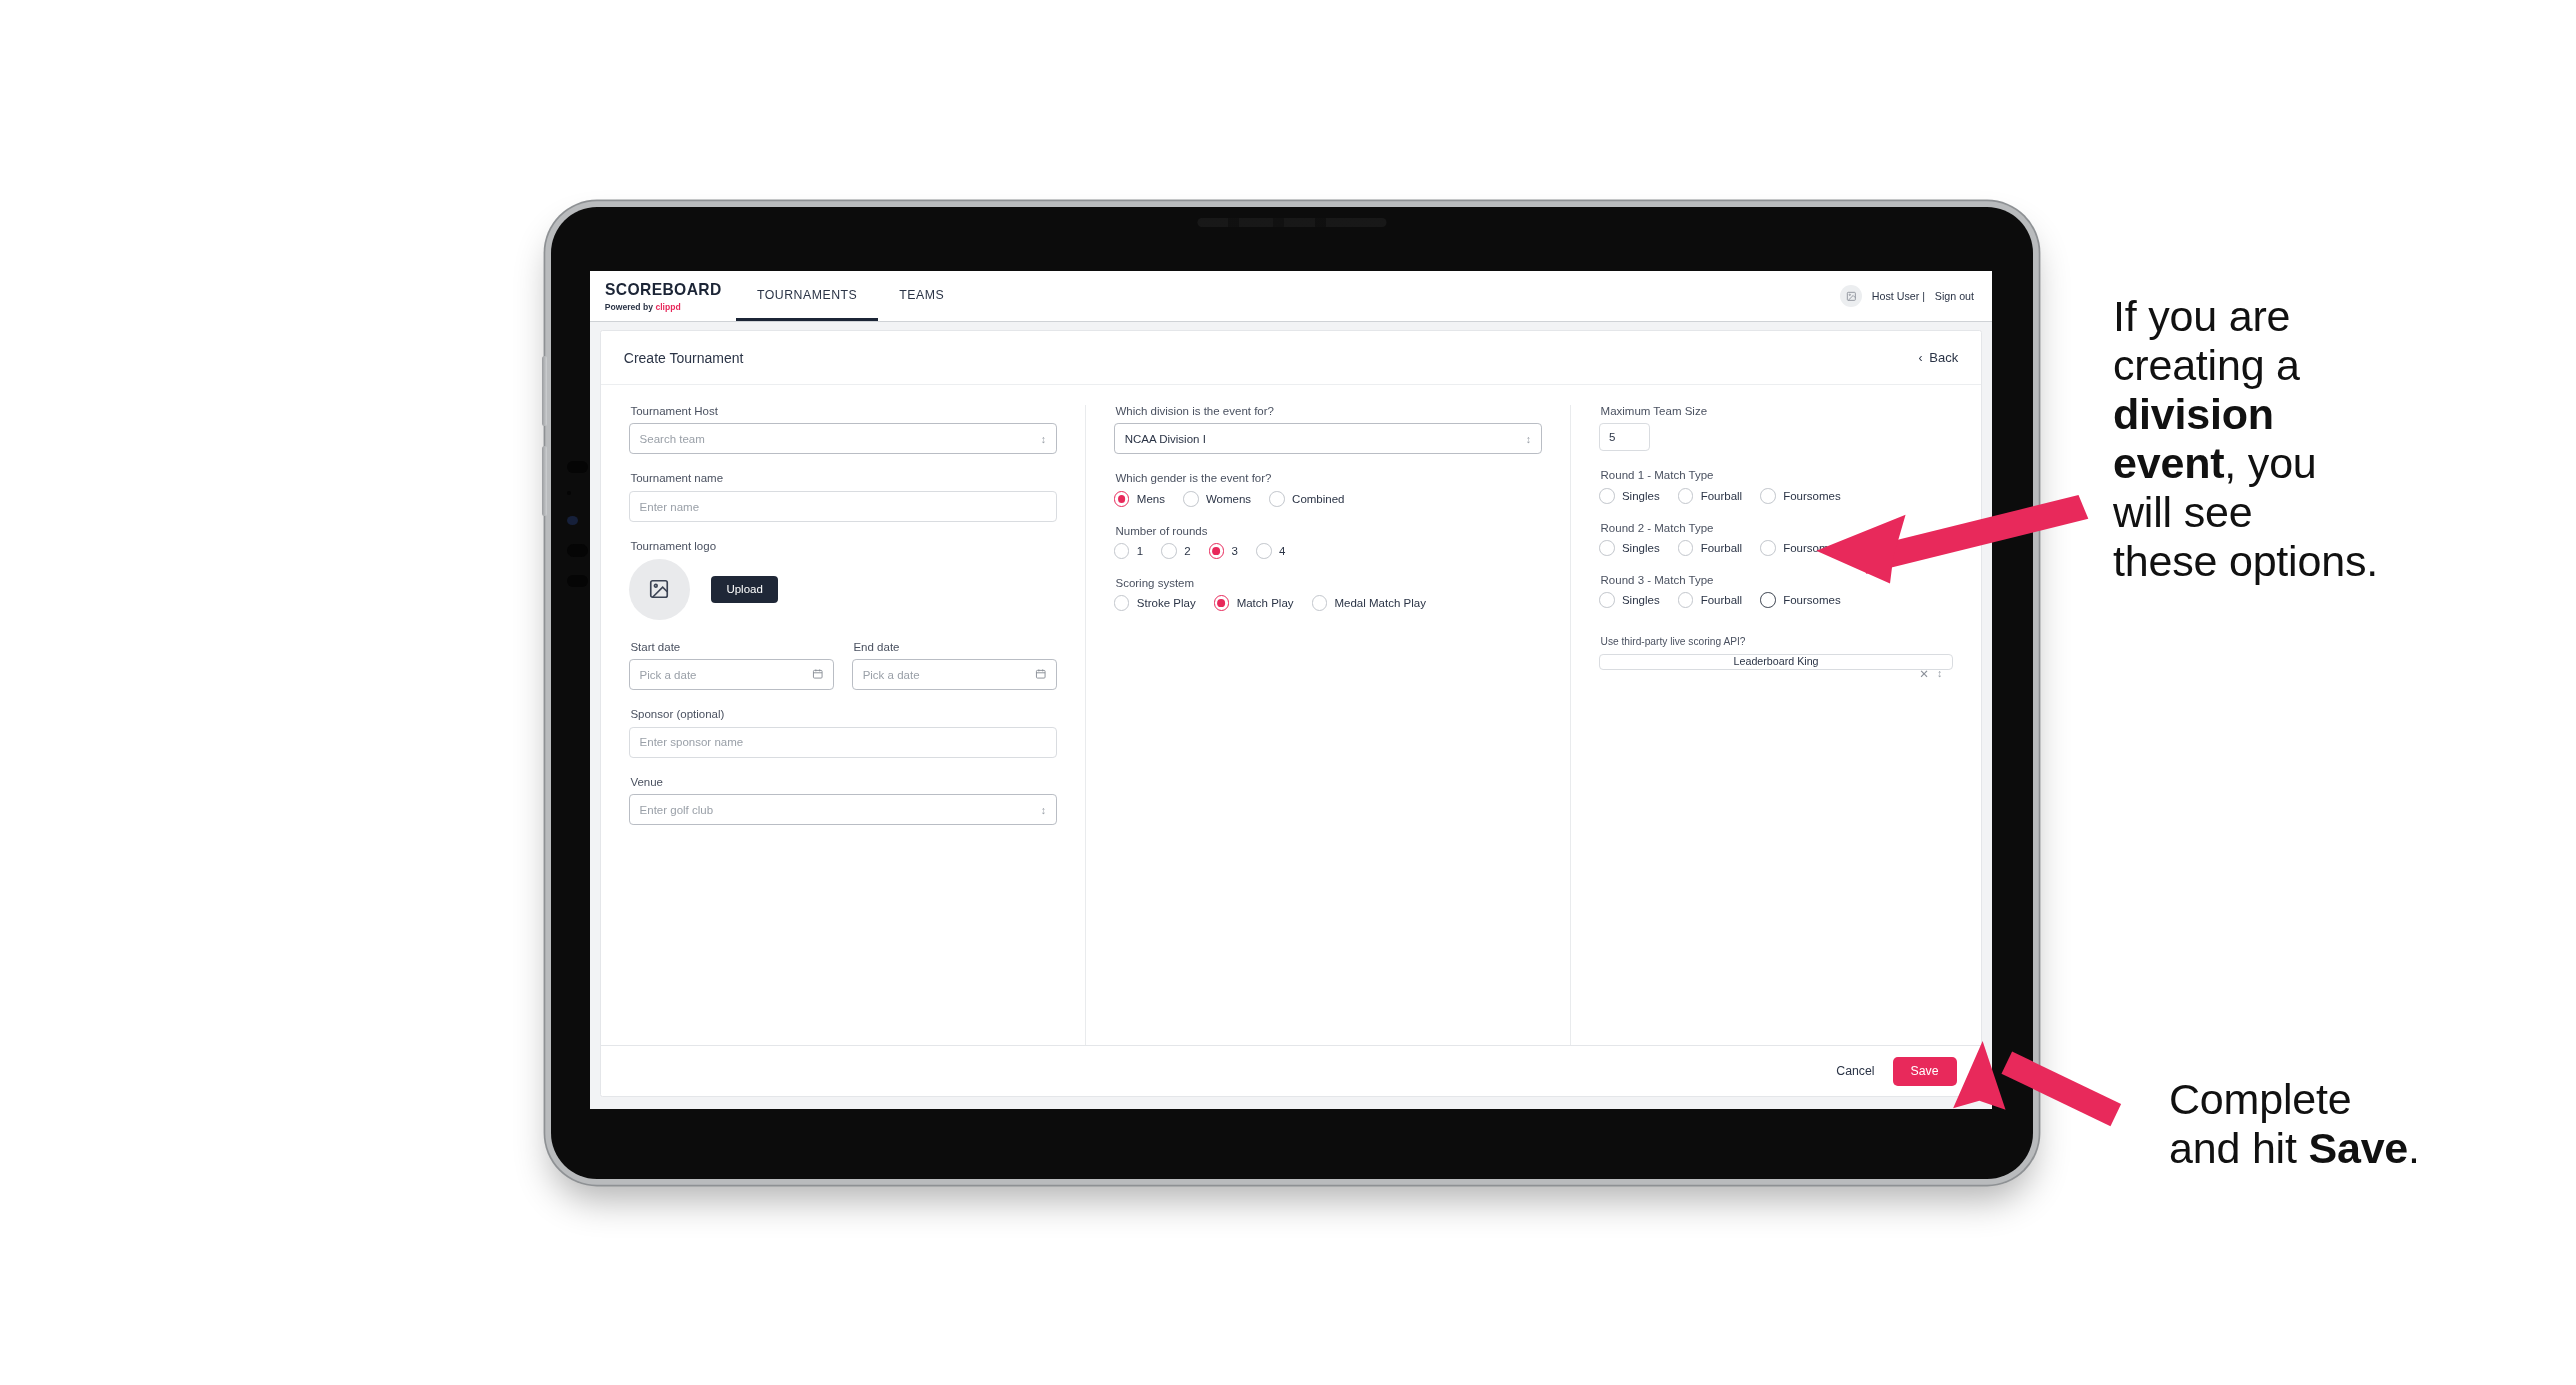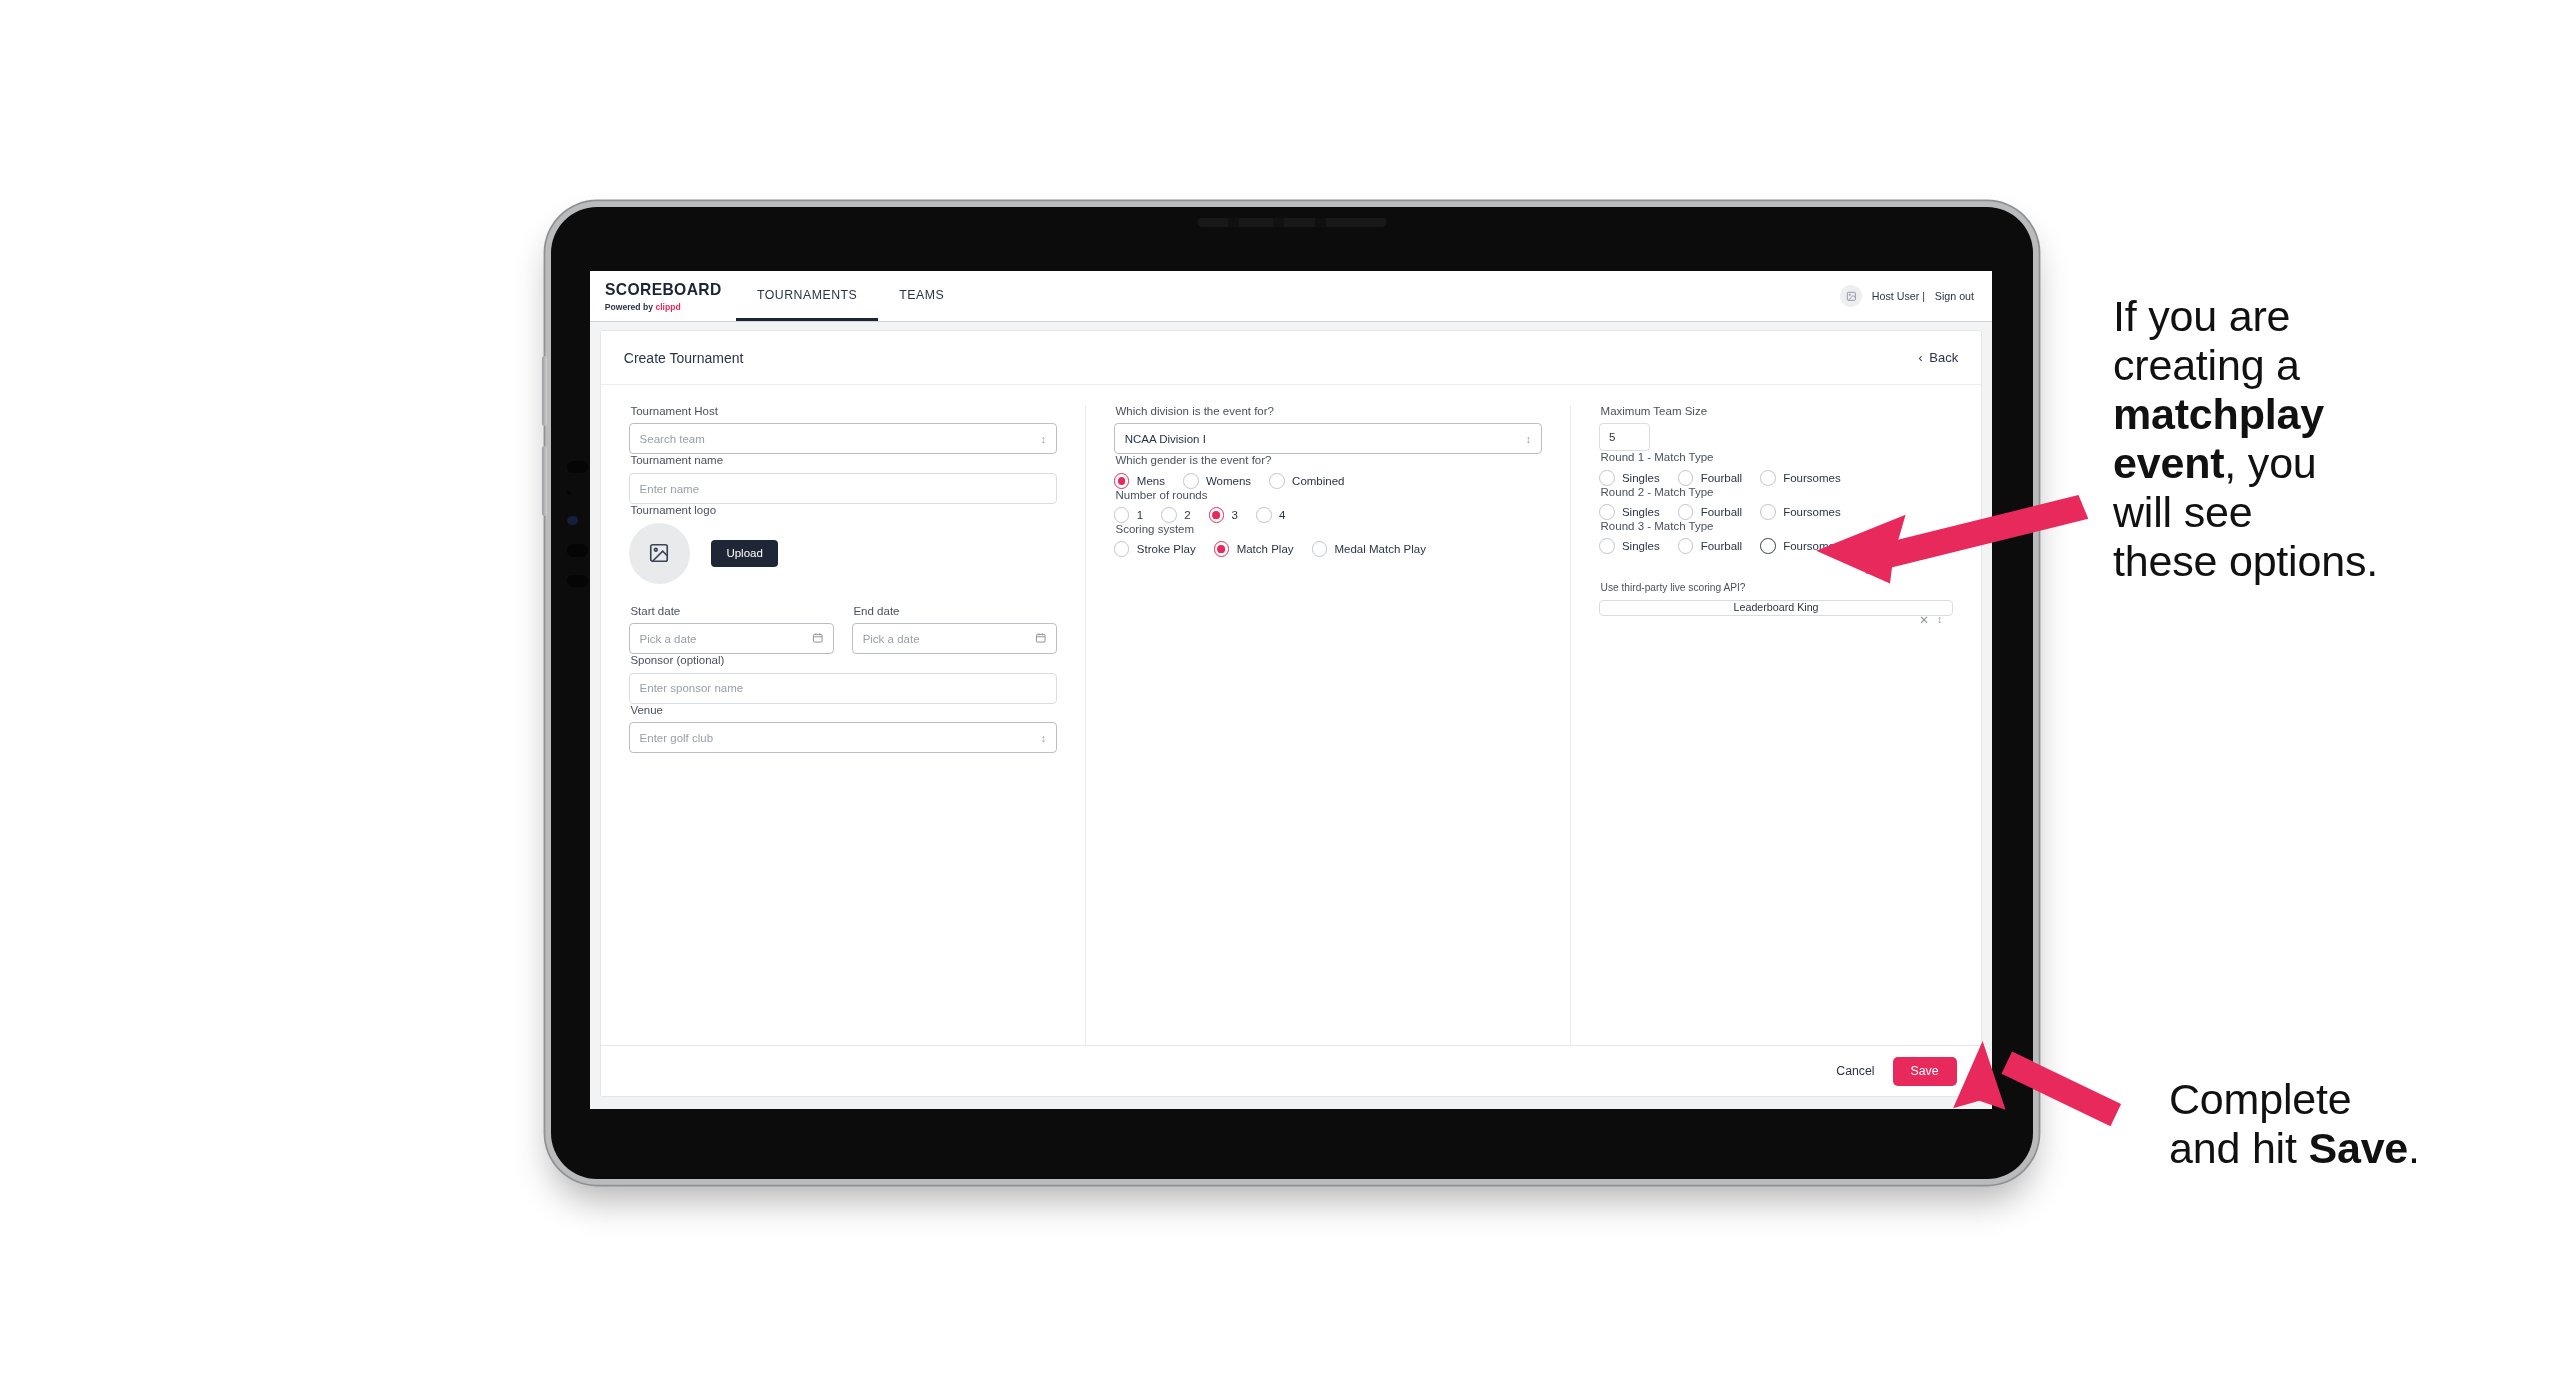--- a/index.html
+++ b/index.html
@@ -92,21 +92,21 @@
   .back-chev { font-size: 12.3px; color:#2b3446; }
 
   .card-body { flex:1; display:flex; padding: 19.7px 0 0 0; }
   .col { padding: 0 28px; }
   .col.c1 { width: 492px; border-right: 0.8px solid #e9ebed; }
   .col.c2 { width: 492px; border-right: 0.8px solid #e9ebed; }
   .col.c3 { width: 416px; }
 
   .field-label { font-size: 11.5px; color:#4a5160; margin: 0 0 6.6px 1.6px; }
   .field-label.sm { font-size: 10.2px; }
-  .group { }
+  .group { margin-bottom: 18px; }
 
   .inp {
     width: 100%; height: 31px; border: 0.8px solid #b9bdc4; border-radius: 4.1px;
     background:#fff; display:flex; align-items:center; padding: 0 9.8px;
     font-size: 11.5px; color:#9aa0a8; position: relative;
   }
   .inp.light { border-color:#d9dce0; }
   .inp.value { color:#2b3446; }
   .inp .end { margin-left:auto; display:flex; align-items:center; gap: 8.2px; color:#9aa0a8; }
   .chev-updown { font-size: 10.7px; line-height: 1; color:#9aa0a8; }
@@ -466,21 +466,21 @@
     </g>
     <g fill="#e8295b">
       <path d="M2588,1347 L2455,1283 L2442,1310 L2575,1374 Z"></path>
       <path d="M2419,1270 L2447,1354 L2415,1343 L2383,1352 Z"></path>
     </g>
   </svg>
 
   <div class="anno top">
     <span>If you are</span><br>
     <span>creating a</span><br>
-    <b>matchplay</b><br>
+    <b>division</b><br>
     <b>event</b><span>, you</span><br>
     <span>will see</span><br>
     <span>these options.</span>
   </div>
 
   <div class="anno bot">
     <span>Complete</span><br>
     <span>and hit </span><b>Save</b><span>.</span>
   </div>
 

